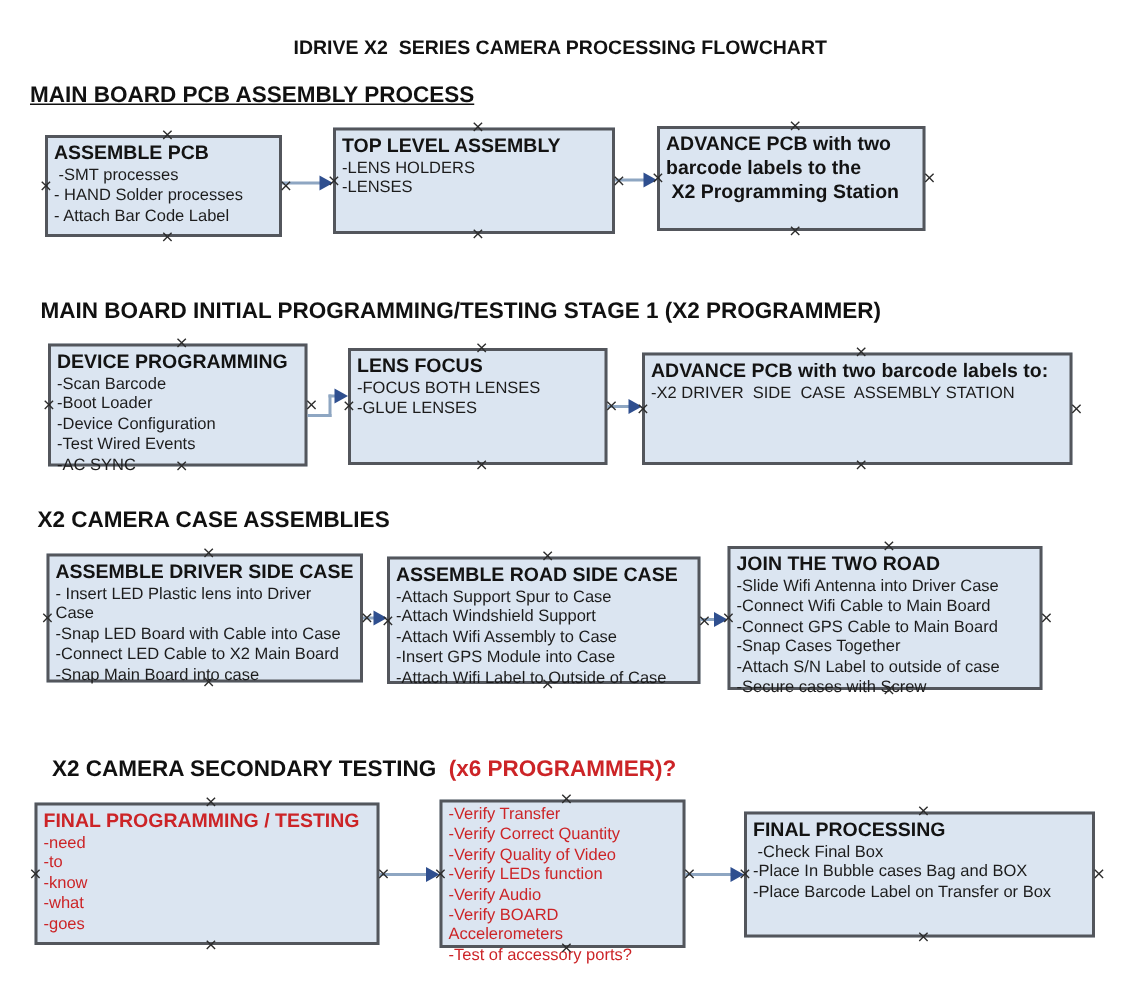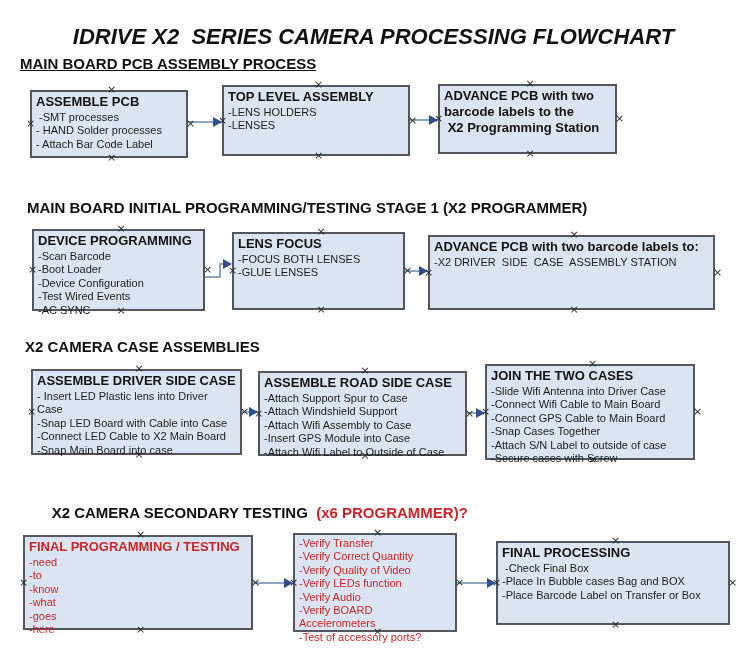--- a/index.html
+++ b/index.html
@@ -2,21 +2,21 @@
 <html><head>
 <meta charset="utf-8">
 <style>
   html,body{margin:0;padding:0;background:#fff;}
   .canvas{
     position:relative;width:747px;height:662px;background:#ffffff;
     font-family:"Liberation Sans","DejaVu Sans",sans-serif;overflow:hidden;
   }
   .main-title{
     position:absolute;left:0;top:24px;width:747px;text-align:center;
-    font-size:22px;font-weight:bold;color:#111;white-space:pre-wrap;font-style:italic;
+    font-size:13px;font-weight:bold;color:#111;white-space:pre-wrap;
   }
   .sec-heading{
     position:absolute;font-size:15px;font-weight:bold;color:#111;white-space:pre-wrap;
   }
   .red-text{color:#cc2427;}
   .fbox{
     position:absolute;background:#dbe5f1;border:2px solid #53565c;
     box-sizing:border-box;padding:2px 4px 0 4px;overflow:visible;
   }
   .fbox-title{
@@ -170,21 +170,21 @@
         <div class="fbox-item">-Insert GPS Module into Case</div>
         <div class="fbox-item">-Attach Wifi Label to Outside of Case</div>
       </div>
   <span class="handle" style="left: 100.5px; top: -7px;">×</span>
       <span class="handle" style="left: 100.5px; top: 78px;">×</span>
       <span class="handle" style="left: -6px; top: 35.5px;">×</span>
       <span class="handle" style="left: 205px; top: 35.5px;">×</span>
     </div>
 
   <div class="fbox" style="left:485px;top:364px;width:210px;height:96px;">
-    <div class="fbox-title">JOIN THE TWO CASES</div>
+    <div class="fbox-title">JOIN THE TWO ROAD</div>
     <div class="fbox-items">
         <div class="fbox-item">-Slide Wifi Antenna into Driver Case</div>
         <div class="fbox-item">-Connect Wifi Cable to Main Board</div>
         <div class="fbox-item">-Connect GPS Cable to Main Board</div>
         <div class="fbox-item">-Snap Cases Together</div>
         <div class="fbox-item">-Attach S/N Label to outside of case</div>
         <div class="fbox-item">-Secure cases with Screw</div>
       </div>
   <span class="handle" style="left: 101px; top: -7px;">×</span>
       <span class="handle" style="left: 101px; top: 89px;">×</span>
@@ -194,33 +194,32 @@
 
   <div class="arrow" style="left:242px;top:412px;width:16px;">
     <div class="line"></div>
     <div class="head"></div>
   </div>
   <div class="arrow" style="left:467px;top:413px;width:18px;">
     <div class="line"></div>
     <div class="head"></div>
   </div>
 
-  <div class="sec-heading" style="left:35px;top:487px;">
+  <div class="sec-heading" style="left:18px;top:487px;">
     <span>X2 CAMERA SECONDARY TESTING  </span><span class="red-text">(x6 PROGRAMMER)?</span>
   </div>
 
   <div class="fbox red" style="left:23px;top:535px;width:230px;height:95px;">
     <div class="fbox-title">FINAL PROGRAMMING / TESTING</div>
     <div class="fbox-items">
         <div class="fbox-item">-need</div>
         <div class="fbox-item">-to</div>
         <div class="fbox-item">-know</div>
         <div class="fbox-item">-what</div>
         <div class="fbox-item">-goes</div>
-        <div class="fbox-item">-here</div>
       </div>
   <span class="handle" style="left: 111px; top: -7px;">×</span>
       <span class="handle" style="left: 111px; top: 88px;">×</span>
       <span class="handle" style="left: -6px; top: 40.5px;">×</span>
       <span class="handle" style="left: 226px; top: 40.5px;">×</span>
     </div>
 
   <div class="fbox red" style="left:293px;top:533px;width:164px;height:99px;">
     <div class="fbox-items">
         <div class="fbox-item">-Verify Transfer</div>

